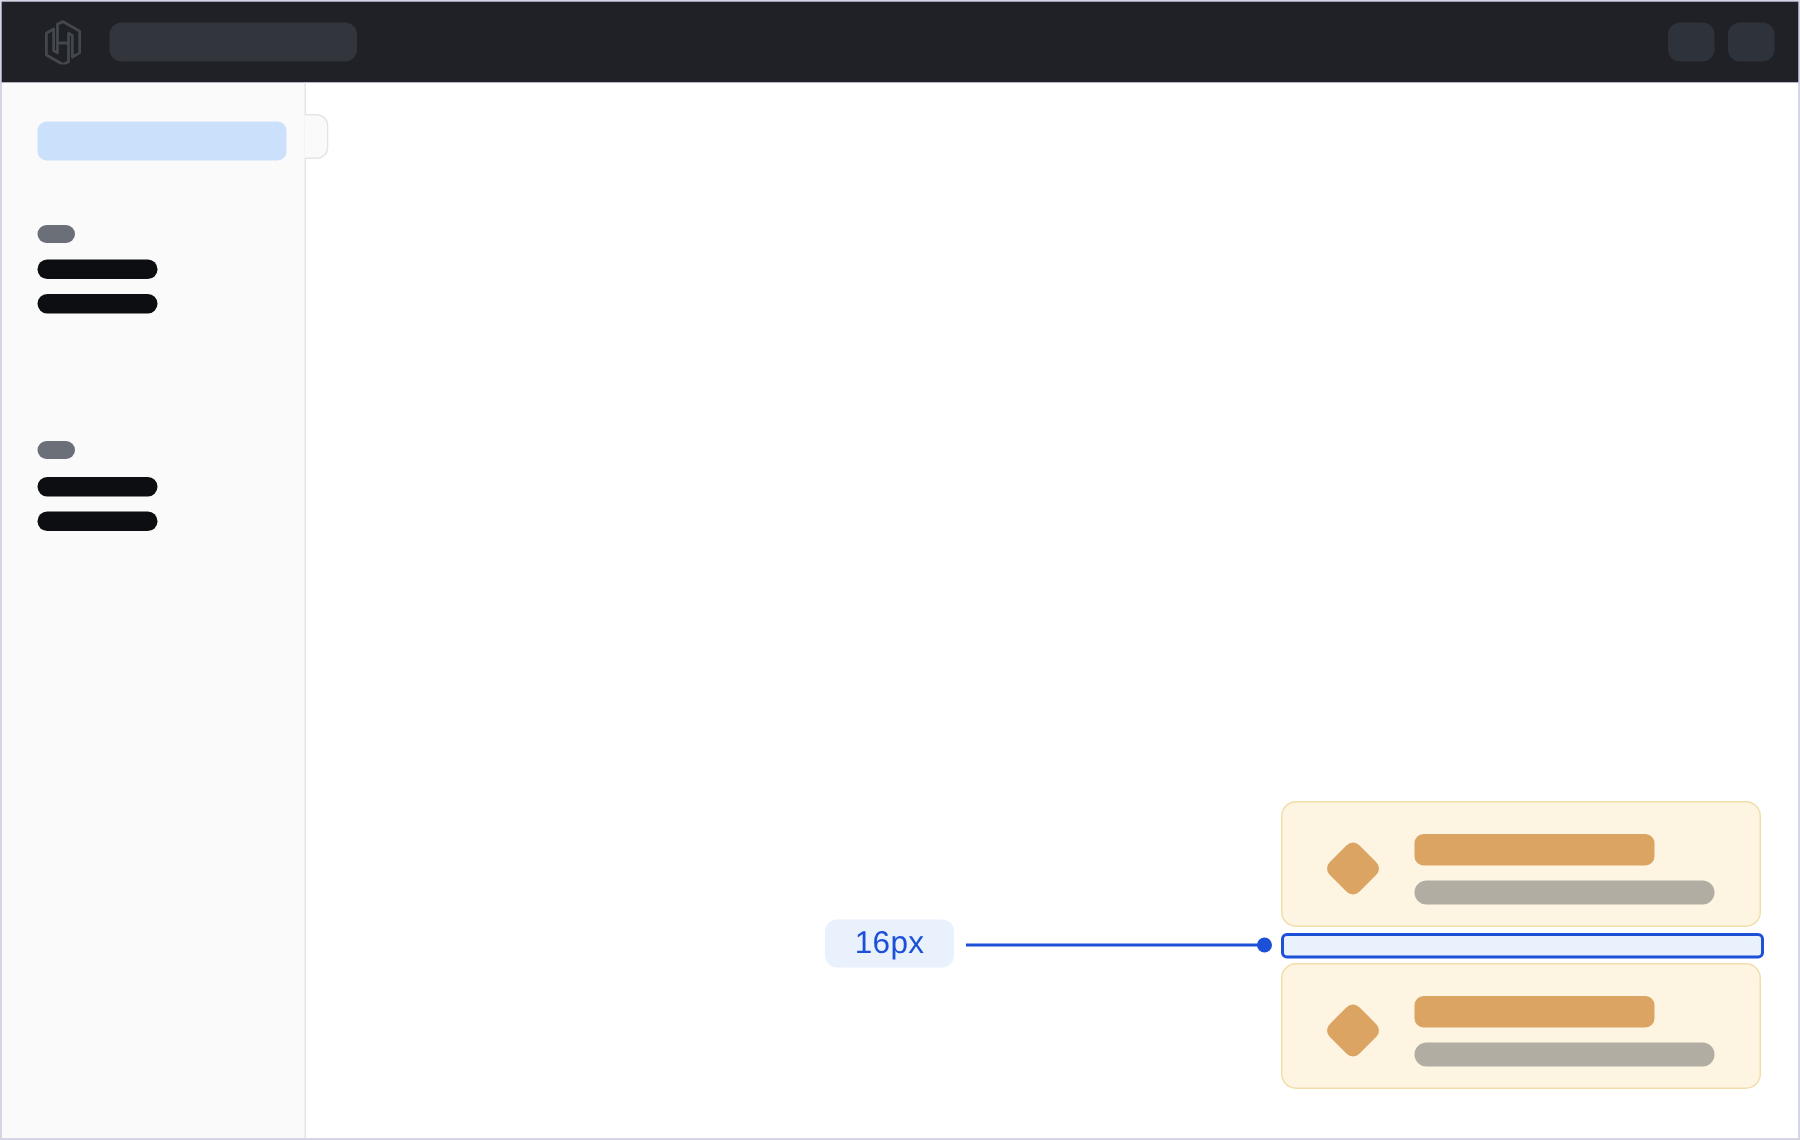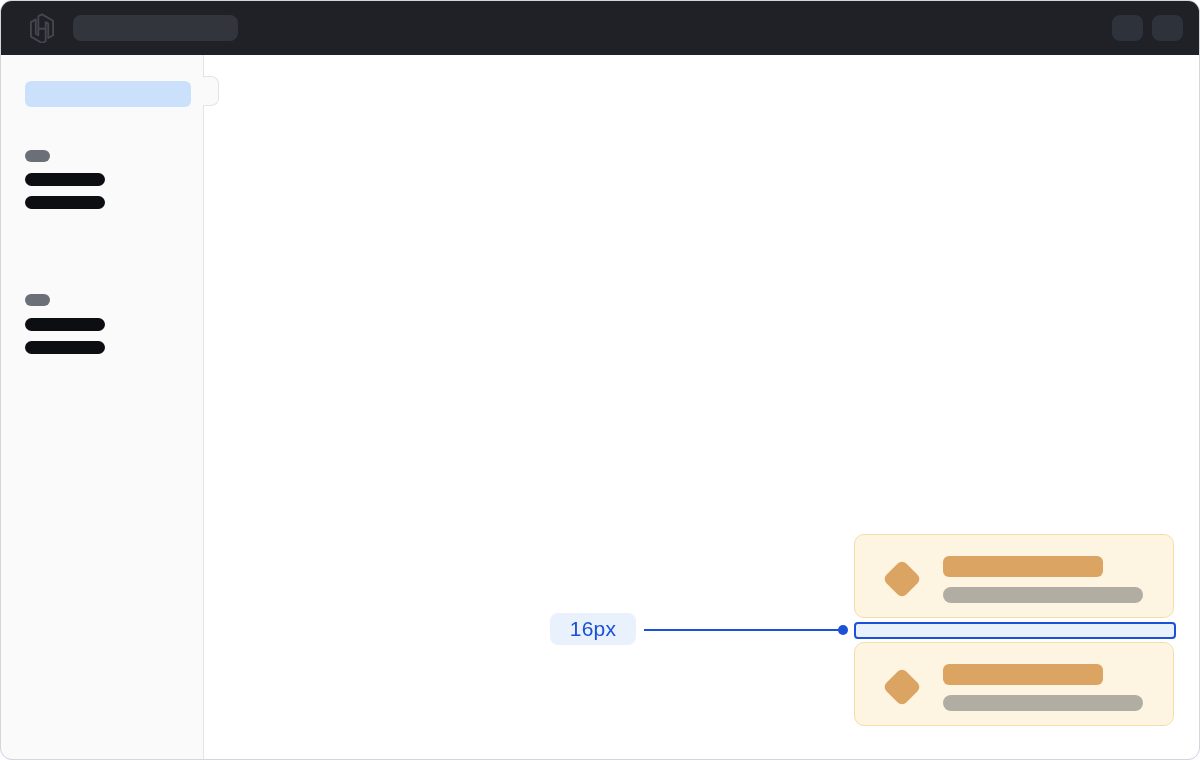--- a/index.html
+++ b/index.html
@@ -1,19 +1,19 @@
 <!DOCTYPE html>
 <html style="--window-border: #d3d6db; --topbar-bg: #1f2127; --topbar-pill: #32353c; --topbar-btn: #2e323a; --sidebar-bg: #fafafa; --sidebar-border: #e2e4e7; --highlight-blue: #cbe0fb; --skeleton-gray: #6a6f78; --skeleton-dark: #0c0e11; --card-bg: #fdf5e2; --card-border: #f1dea9; --card-accent: #dba463; --card-muted: #b1ada3; --accent-blue: #1b50d7; --accent-blue-bg: #e9f1fd;"><head>
 <meta charset="utf-8">
 <style>
   html,body{margin:0;padding:0;background:#ffffff;font-family:"Liberation Sans",sans-serif;}
   *{box-sizing:border-box;}
   .window{
     position:relative;width:1200px;height:760px;background:#c4b5fd;
-    border:1.5px solid var(--window-border,#d3d6db);border-radius:12px;overflow:hidden;
+    border:1.5px solid var(--window-border,#d3d6db);border-radius:0;overflow:hidden;
   }
   
   .topbar{
     position:absolute;left:0;top:0;right:0;height:54px;
     background:var(--topbar-bg,#1f2127);display:flex;align-items:center;
   }
   .logo{width:30px;height:32px;margin-left:26px;flex:0 0 auto;display:flex;align-items:center;justify-content:center;}
   .search-pill{
     width:165px;height:26px;margin-left:16px;border-radius:8px;
     background:var(--topbar-pill,#32353c);

